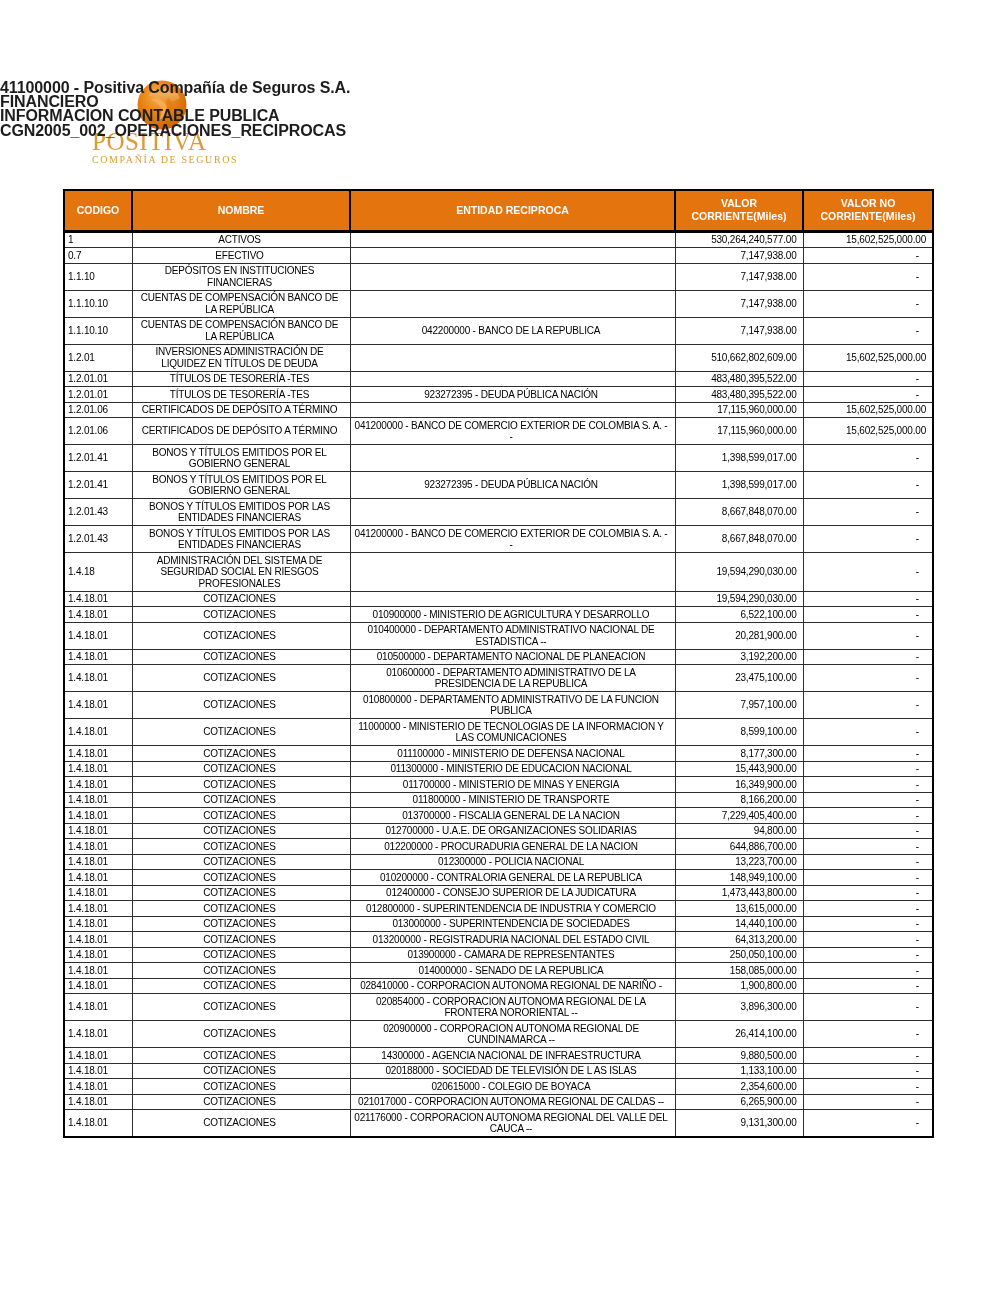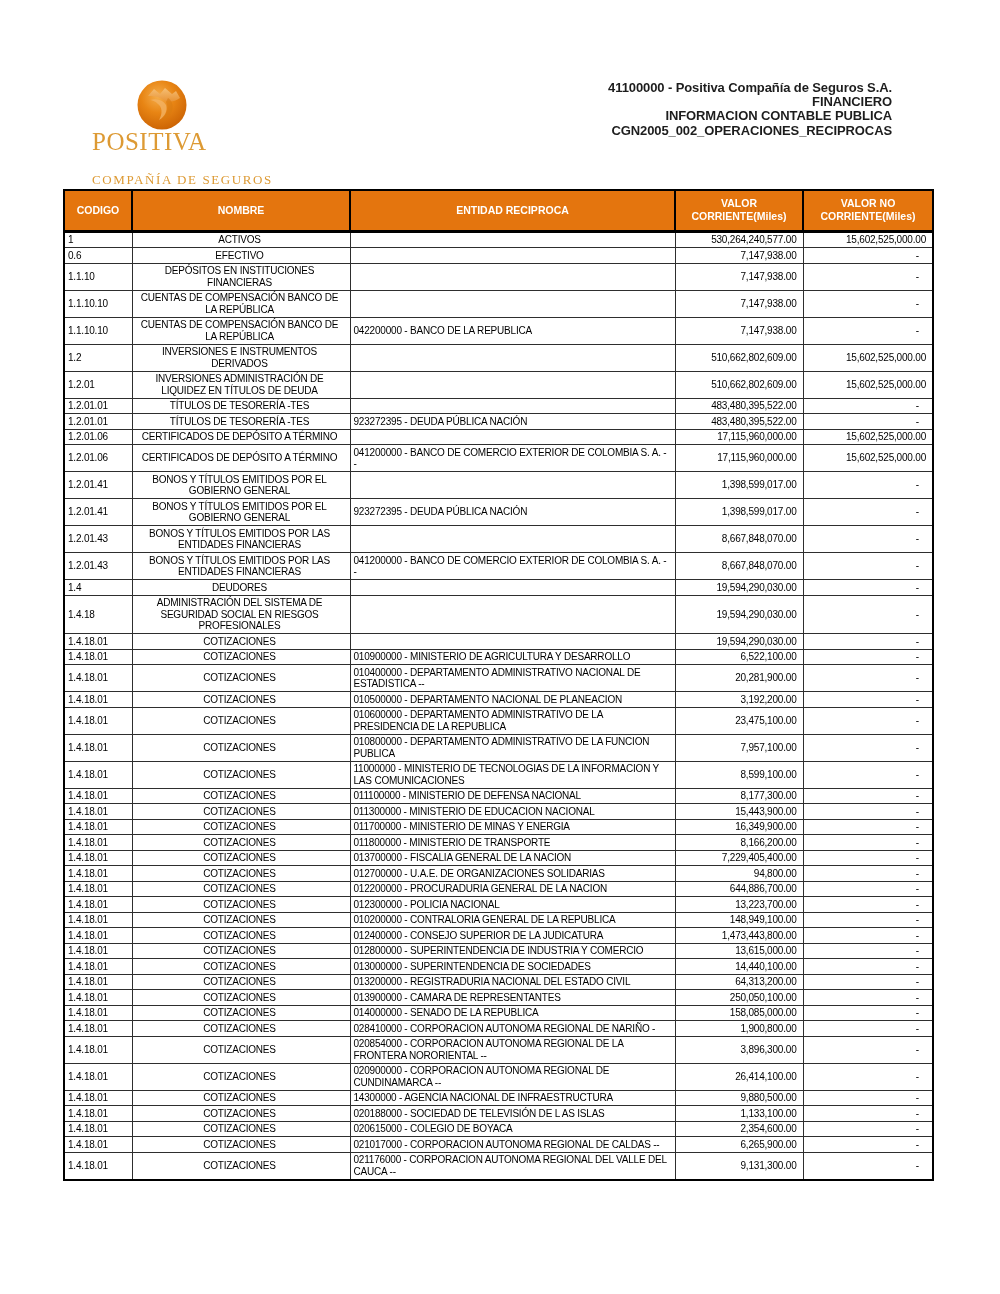--- a/index.html
+++ b/index.html
@@ -24,35 +24,35 @@
     font-family: "Liberation Serif", serif;
     font-size: 25px;
     letter-spacing: 0.5px;
     color: #DD9A34;
     line-height: 24px;
     white-space: nowrap;
   }
   .logo-tagline {
     display: block;
     font-family: "Liberation Serif", serif;
-    font-size: 13px;
+    font-size: 10px;
     letter-spacing: 1.6px;
     color: #DD9A34;
-    margin-top: 18px;
+    margin-top: 0;
     white-space: nowrap;
   }
 
   
   .report-header {
     position: absolute;
     left: 0; top: 81px;
     width: 892px;
-    text-align: right;
+    text-align: left;
     font-weight: bold;
-    font-size: 13px;
+    font-size: 16px;
     line-height: 14.2px;
     color: #1d1d1d;
     letter-spacing: -0.1px;
   }
 
   
   .table-wrap {
     position: absolute;
     left: 63px; top: 189px;
     width: 948px;
@@ -82,21 +82,21 @@
     letter-spacing: -0.2px;
     line-height: 11.5px;
     vertical-align: middle;
     padding: 1.5px 6px 1.5px 3px;
     height: 15px;
     overflow: hidden;
     word-wrap: break-word;
   }
   td.c-codigo  { text-align: left; }
   td.c-nombre  { text-align: center; }
-  td.c-entidad { text-align: left; }
+  td.c-entidad { text-align: center; }
   td.c-num     { text-align: right; padding-right: 7px; }
   td.c-num.dash{ padding-right: 13px; }
 </style>
 </head>
 <body>
 
 <div class="logo">
   <svg class="logo-mark" width="54" height="50" viewBox="0 0 54 50" aria-hidden="true">
     <defs>
       <radialGradient id="sphereGrad" cx="42%" cy="32%" r="75%">
@@ -145,21 +145,21 @@
     </thead>
     <tbody>
         <tr>
           <td class="c-codigo">1</td>
           <td class="c-nombre">ACTIVOS</td>
           <td class="c-entidad"></td>
           <td class="c-num">530,264,240,577.00</td>
           <td class="c-num">15,602,525,000.00</td>
         </tr>
         <tr>
-          <td class="c-codigo">0.6</td>
+          <td class="c-codigo">0.7</td>
           <td class="c-nombre">EFECTIVO</td>
           <td class="c-entidad"></td>
           <td class="c-num">7,147,938.00</td>
           <td class="c-num dash">-</td>
         </tr>
         <tr>
           <td class="c-codigo">1.1.10</td>
           <td class="c-nombre">DEPÓSITOS EN INSTITUCIONES FINANCIERAS</td>
           <td class="c-entidad"></td>
           <td class="c-num">7,147,938.00</td>
@@ -171,27 +171,20 @@
           <td class="c-entidad"></td>
           <td class="c-num">7,147,938.00</td>
           <td class="c-num dash">-</td>
         </tr>
         <tr>
           <td class="c-codigo">1.1.10.10</td>
           <td class="c-nombre">CUENTAS DE COMPENSACIÓN BANCO DE LA REPÚBLICA</td>
           <td class="c-entidad">042200000 - BANCO DE LA REPUBLICA</td>
           <td class="c-num">7,147,938.00</td>
           <td class="c-num dash">-</td>
-        </tr>
-        <tr>
-          <td class="c-codigo">1.2</td>
-          <td class="c-nombre">INVERSIONES E INSTRUMENTOS DERIVADOS</td>
-          <td class="c-entidad"></td>
-          <td class="c-num">510,662,802,609.00</td>
-          <td class="c-num">15,602,525,000.00</td>
         </tr>
         <tr>
           <td class="c-codigo">1.2.01</td>
           <td class="c-nombre">INVERSIONES ADMINISTRACIÓN DE LIQUIDEZ EN TÍTULOS DE DEUDA</td>
           <td class="c-entidad"></td>
           <td class="c-num">510,662,802,609.00</td>
           <td class="c-num">15,602,525,000.00</td>
         </tr>
         <tr>
           <td class="c-codigo">1.2.01.01</td>
@@ -243,27 +236,20 @@
           <td class="c-num dash">-</td>
         </tr>
         <tr>
           <td class="c-codigo">1.2.01.43</td>
           <td class="c-nombre">BONOS Y TÍTULOS EMITIDOS POR LAS ENTIDADES FINANCIERAS</td>
           <td class="c-entidad">041200000 - BANCO DE COMERCIO EXTERIOR DE COLOMBIA S. A. --</td>
           <td class="c-num">8,667,848,070.00</td>
           <td class="c-num dash">-</td>
         </tr>
         <tr>
-          <td class="c-codigo">1.4</td>
-          <td class="c-nombre">DEUDORES</td>
-          <td class="c-entidad"></td>
-          <td class="c-num">19,594,290,030.00</td>
-          <td class="c-num dash">-</td>
-        </tr>
-        <tr>
           <td class="c-codigo">1.4.18</td>
           <td class="c-nombre">ADMINISTRACIÓN DEL SISTEMA DE SEGURIDAD SOCIAL EN RIESGOS PROFESIONALES</td>
           <td class="c-entidad"></td>
           <td class="c-num">19,594,290,030.00</td>
           <td class="c-num dash">-</td>
         </tr>
         <tr>
           <td class="c-codigo">1.4.18.01</td>
           <td class="c-nombre">COTIZACIONES</td>
           <td class="c-entidad"></td>

